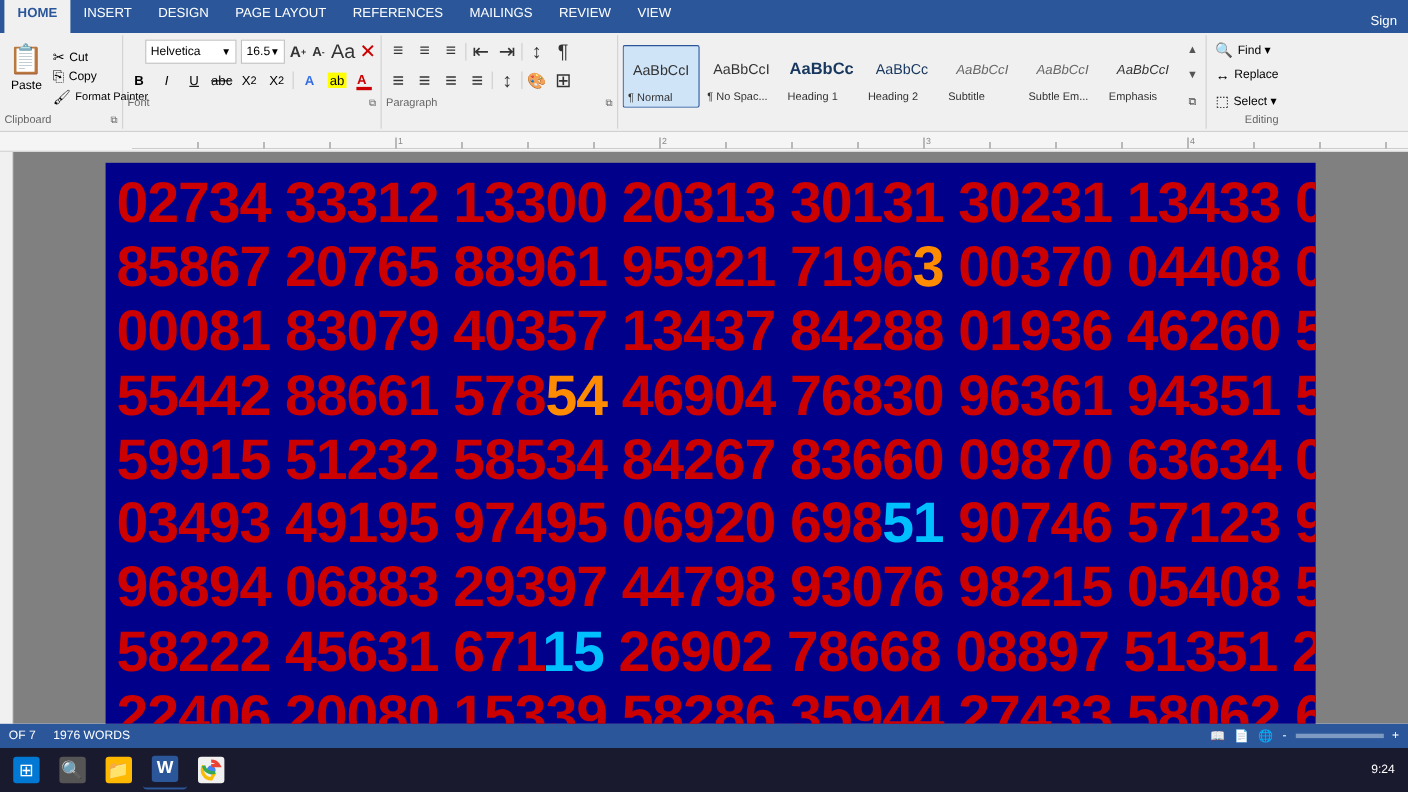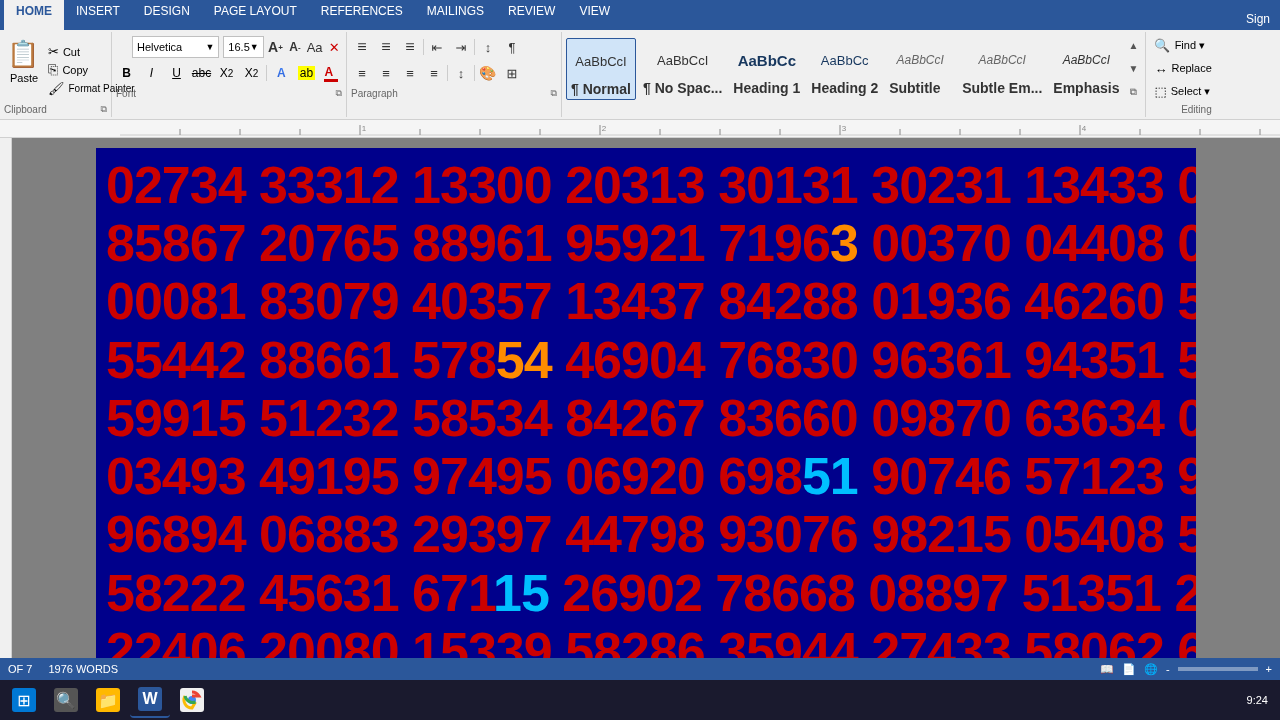--- a/index.html
+++ b/index.html
@@ -87,21 +87,21 @@
       justify-content: space-between;
     }
     .icon-btn {
       width: 22px;
       height: 22px;
       display: flex;
       align-items: center;
       justify-content: center;
       cursor: pointer;
       border-radius: 2px;
-      font-size: 13px;
+      font-size: 18px;
       color: #333;
     }
     .fmt-btn {
       width: 22px;
       height: 22px;
       display: flex;
       align-items: center;
       justify-content: center;
       cursor: pointer;
       border-radius: 2px;
@@ -127,21 +127,21 @@
     }
     .style-item.selected { background: #d0e4f8; border: 1px solid #2b579a; }
     .style-preview {
       font-size: 14px;
       height: 40px;
       display: flex;
       align-items: center;
       justify-content: center;
       width: 100%;
     }
-    .style-label { font-size: 14px; color: #333; text-align: center; font-weight: bold; }
+    .style-label { font-size: 10px; color: #333; text-align: center; }
     .gallery-scroll-btn {
       width: 16px;
       height: 20px;
       display: flex;
       align-items: center;
       justify-content: center;
       cursor: pointer;
       font-size: 10px;
       color: #555;
     }

